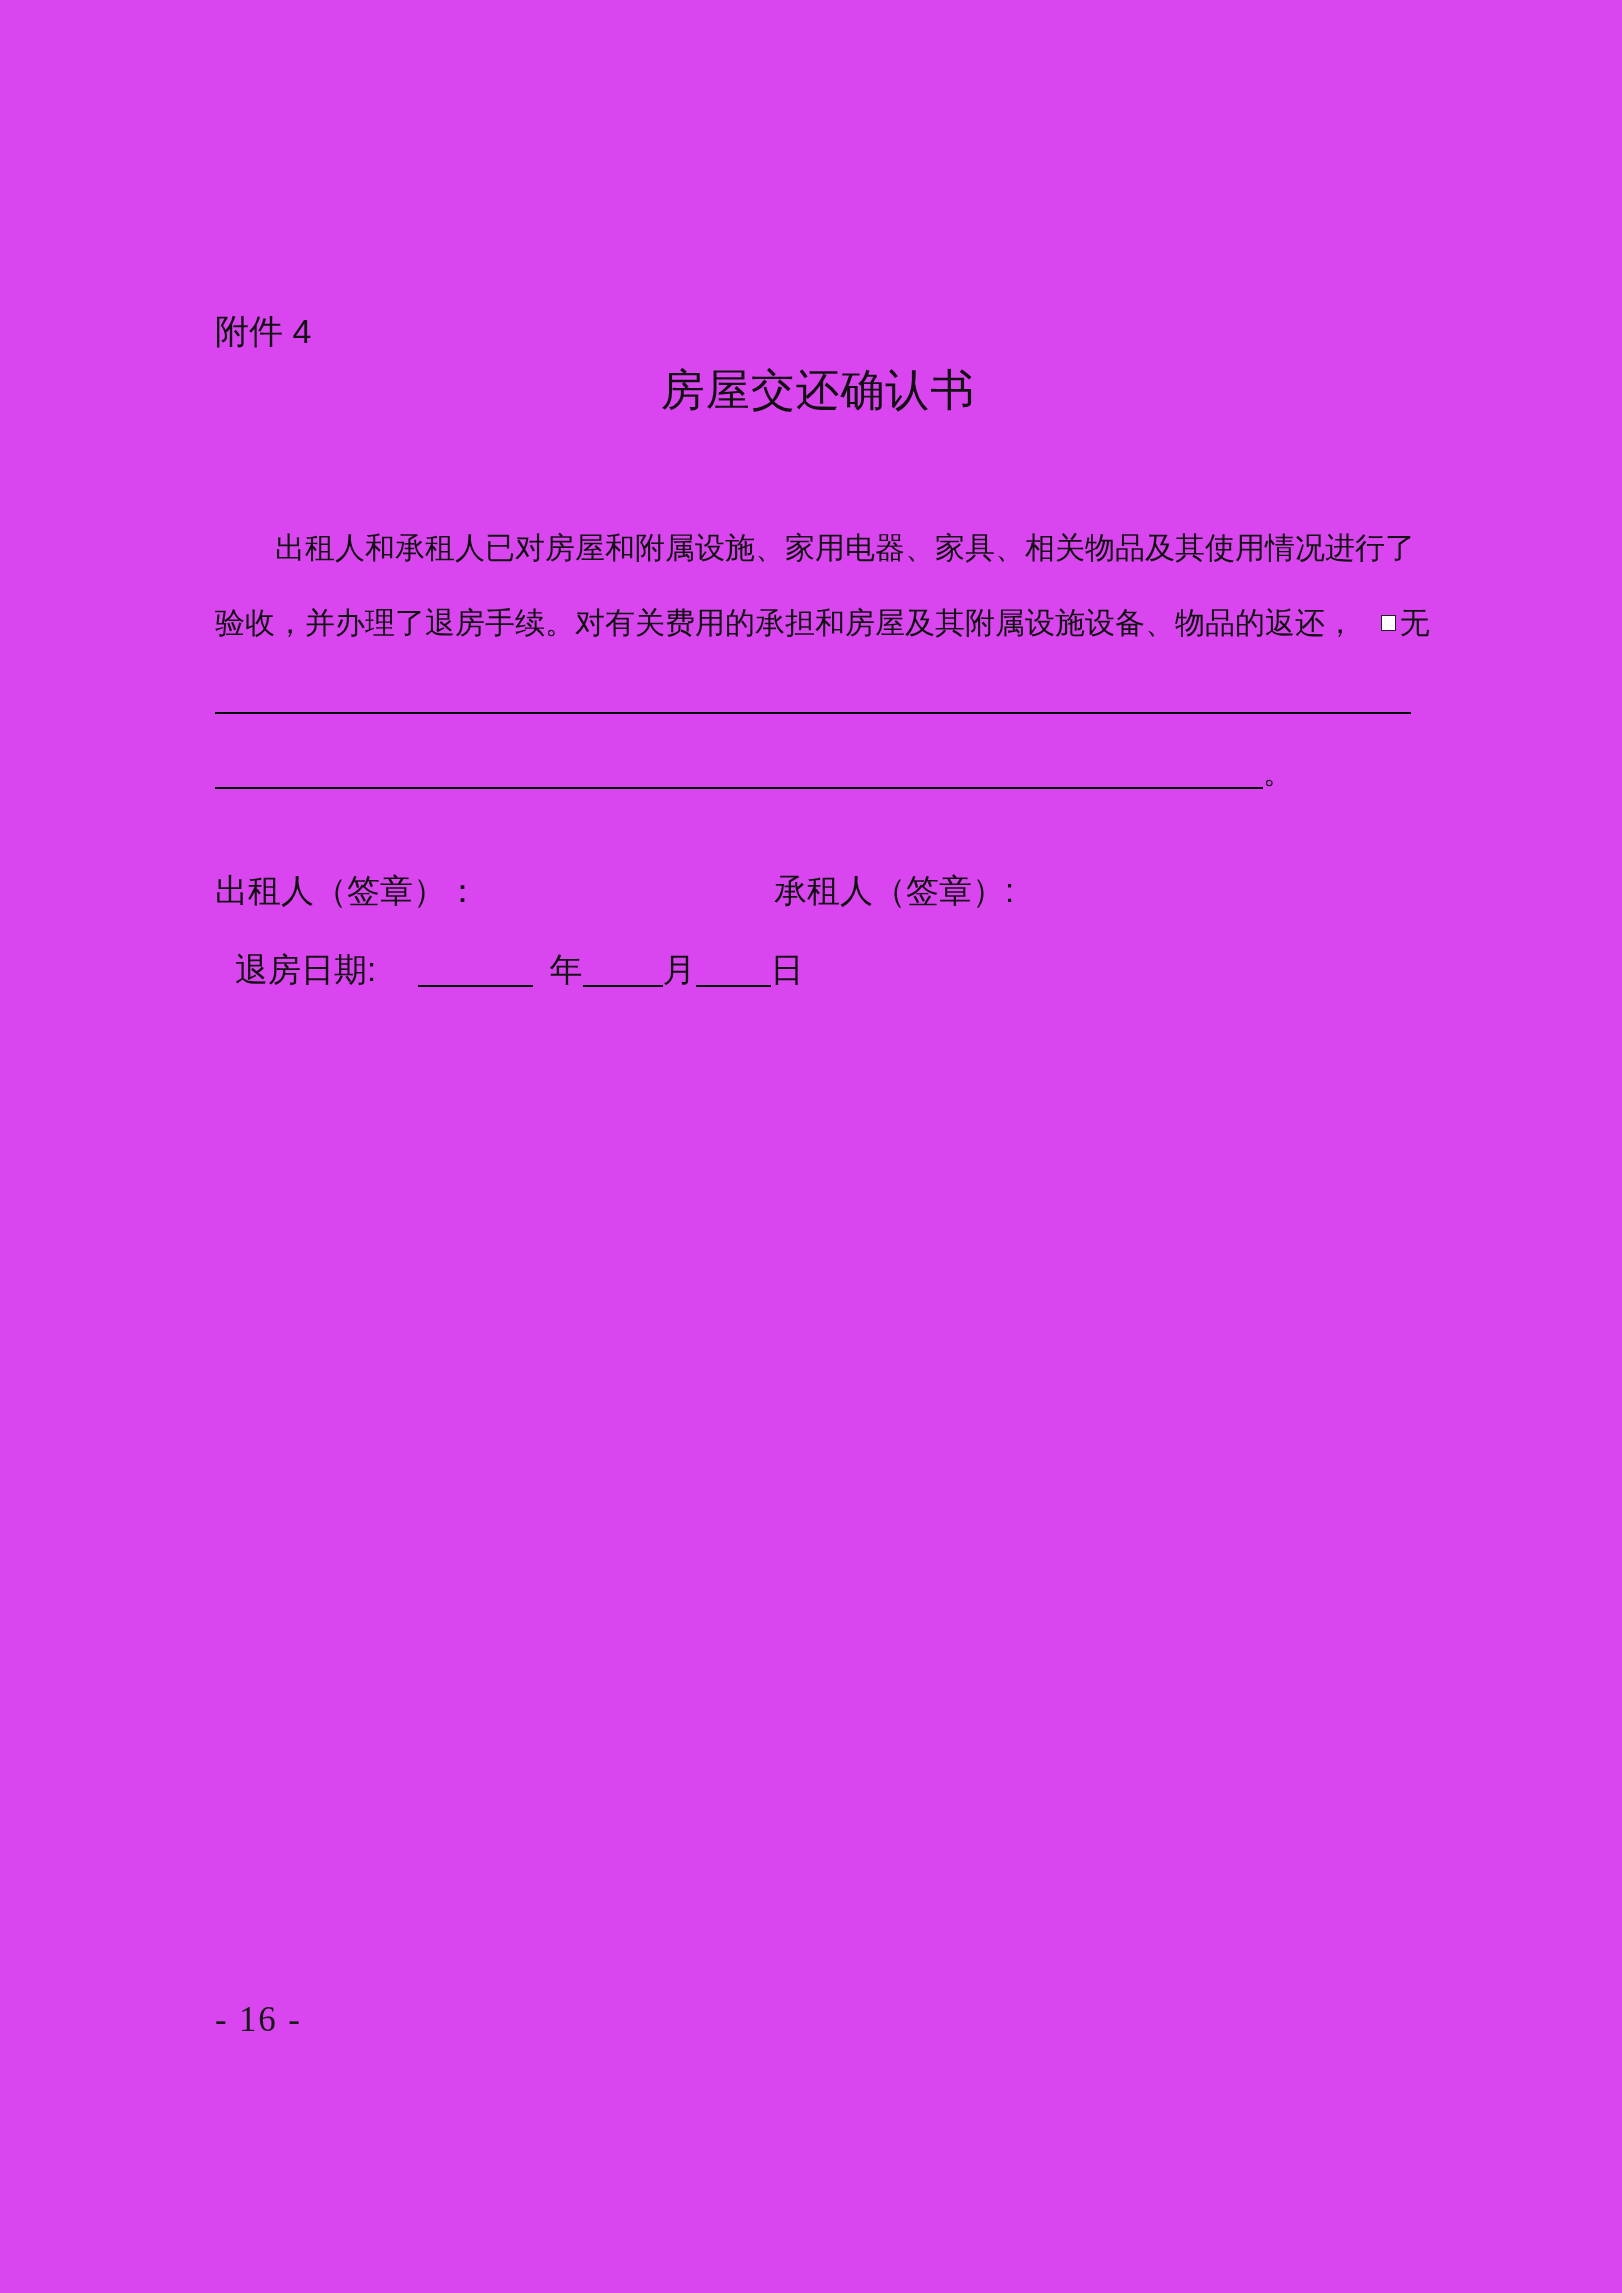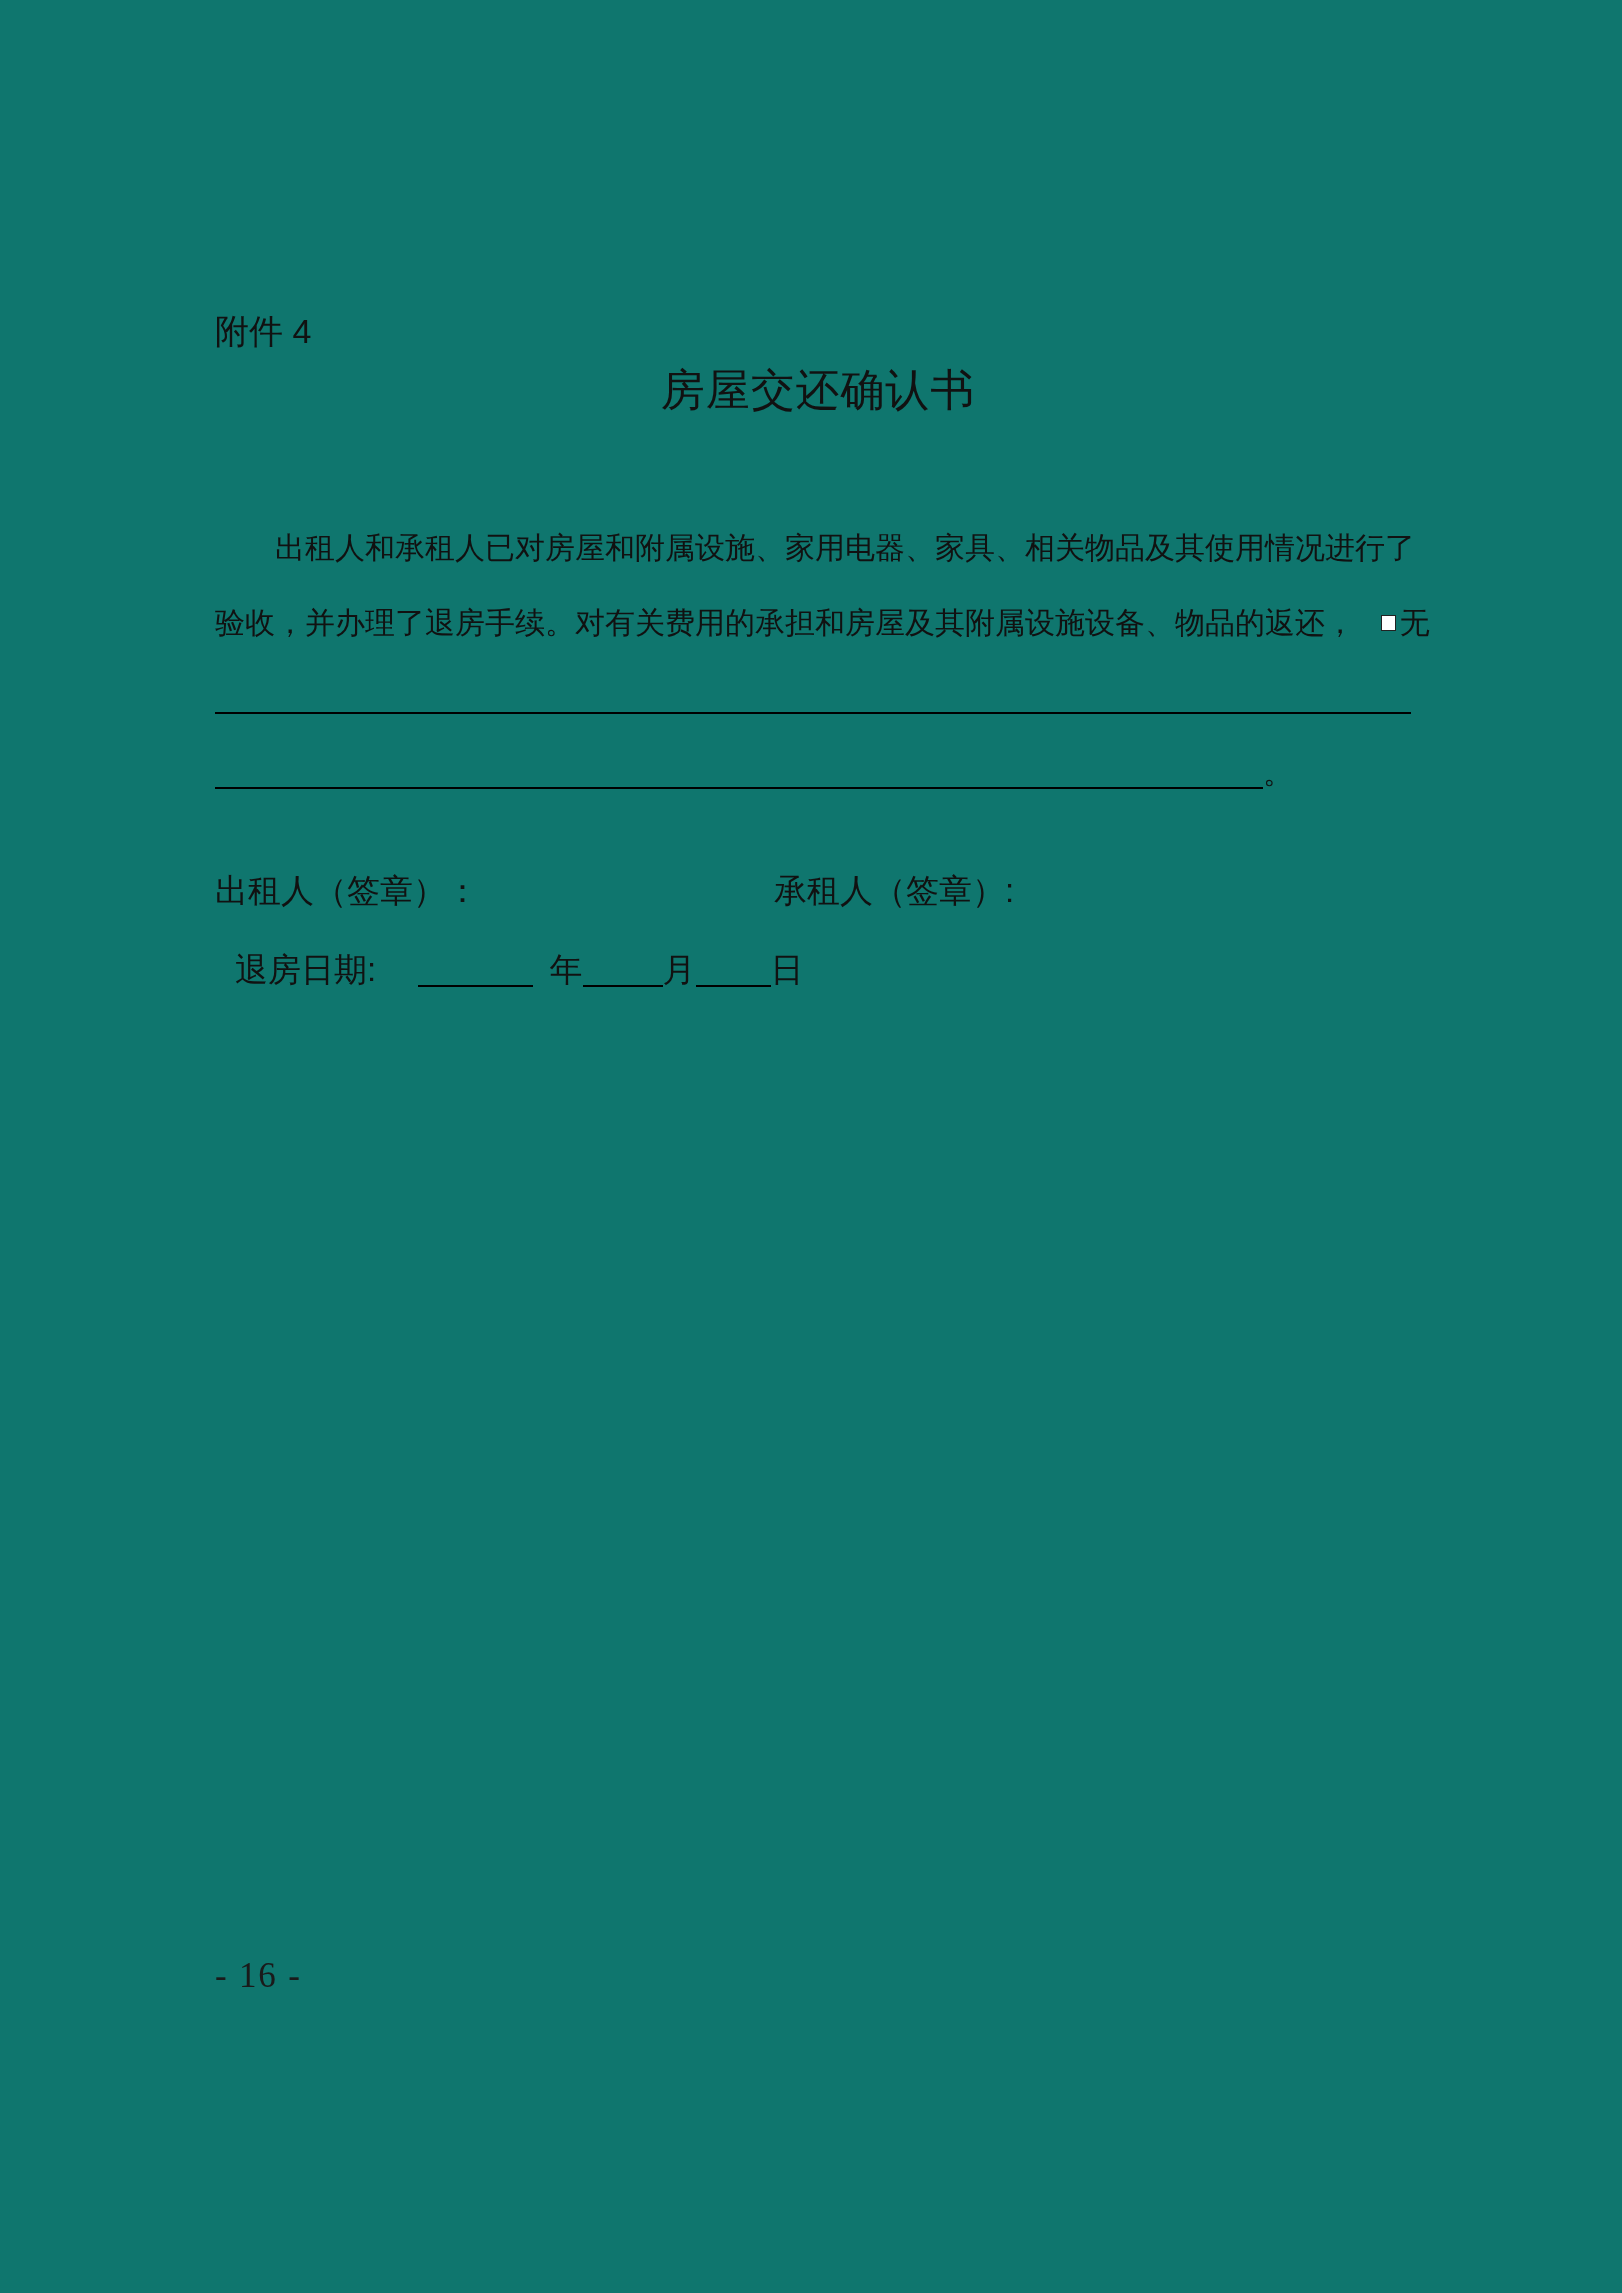--- a/index.html
+++ b/index.html
@@ -1,19 +1,19 @@
 <!DOCTYPE html>
 <html style="font-size:14.5px"><head>
 <meta charset="utf-8">
 <style>
   html,body{margin:0;padding:0;background:#e8e8e8;}
   .page{
     position:relative;
     width:1623px;height:2294px;
-    background:#0f766e;
+    background:#d946ef;
     color:#111;
     font-family:"Liberation Sans",sans-serif;
     margin:0 auto;
     overflow:hidden;
     box-sizing:border-box;
     padding:311px 202px 0 215px;
   }
   .attachment{
     font-size:34px;
     line-height:40px;
@@ -82,21 +82,21 @@
   }
   .date-row .fill-line{ vertical-align:-6.4px; }
   .d-gap1{ display:inline-block; width:42px; }
   .d-gap2{ display:inline-block; width:16.4px; }
   .d-blank1{ width:115px; }
   .d-blank2{ width:80px; }
   .d-blank3{ width:75px; }
   .page-number{
     position:absolute;
     left:215px;
-    top:1956px;
+    top:2000px;
     font-family:"Liberation Serif",serif;
     font-size:35px;
     color:#1a1a1a;
     letter-spacing:1.8px;
     text-align:right;
   }
 </style>
 </head>
 <body>
 

